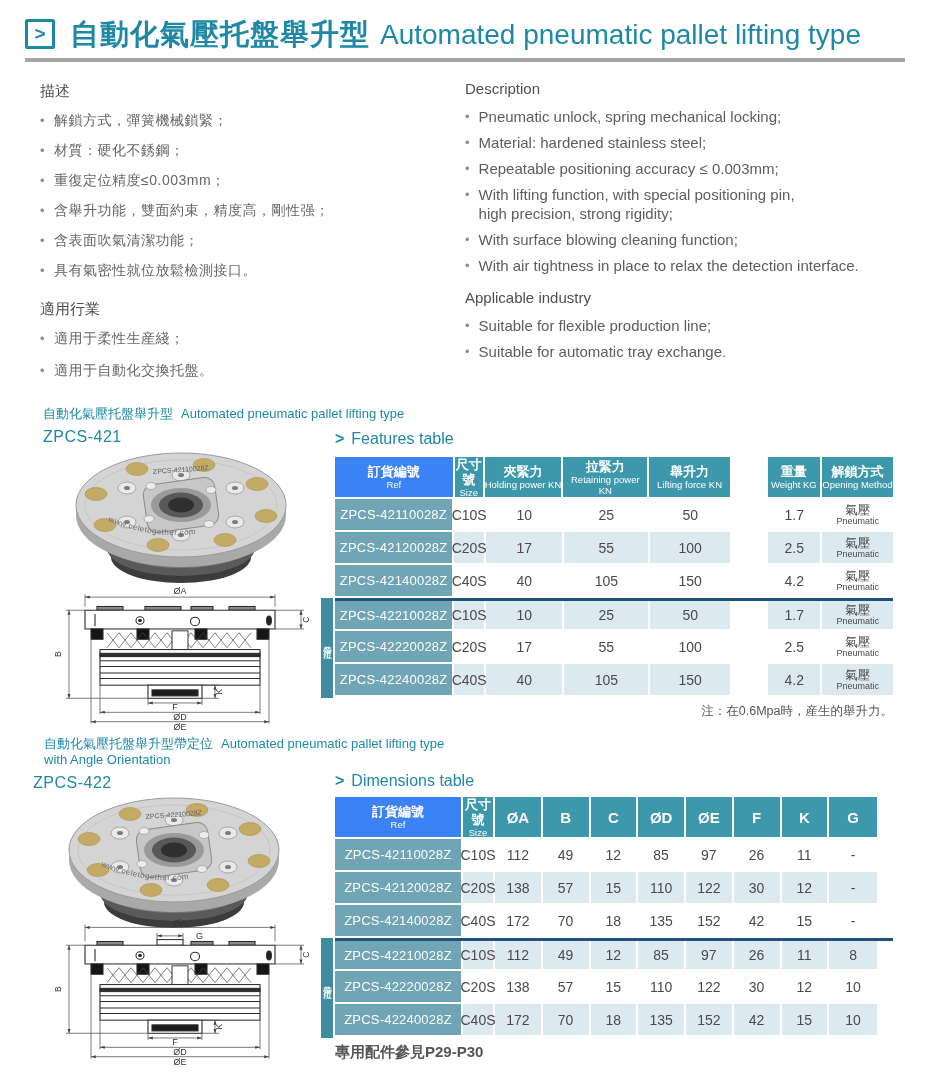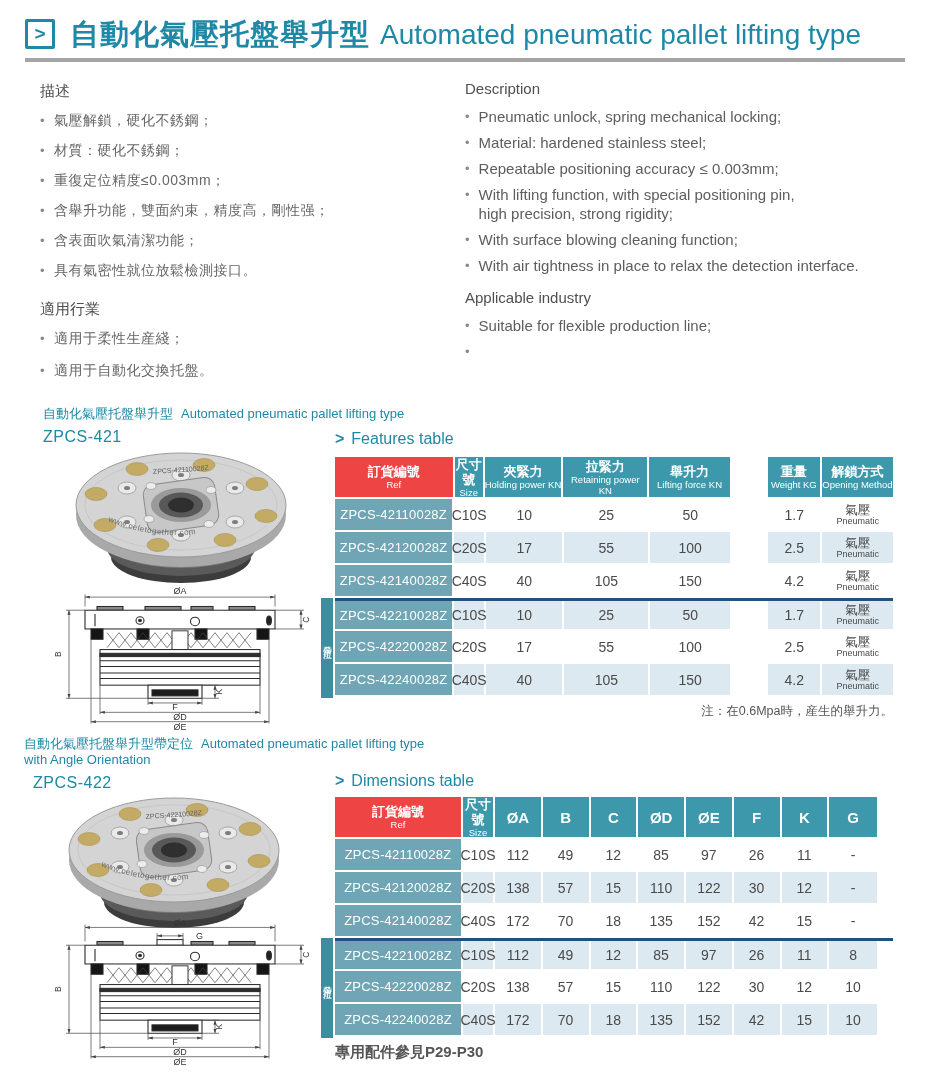--- a/index.html
+++ b/index.html
@@ -37,21 +37,21 @@
   .model { position:absolute; color:#1E89A6; font-size:16px; letter-spacing:.5px; }
   .tbl-head { position:absolute; color:#1E89A6; font-size:16px; }
   .tbl-head .arr { font-weight:bold; margin-right:7px; }
 
   
   .dtable { position:absolute; width:558px; }
   .thead { display:flex; height:40px; }
   .hcell { background:#3D98AC; color:#fff; display:flex; flex-direction:column;
     justify-content:center; text-align:center; border-right:2px solid #fff; }
   .hcell:last-child { border-right:none; }
-  .hcell.c0 { background:#ef4444; }
+  .hcell.c0 { background:#3b82f6; }
   .hzh { font-size:13px; font-weight:bold; line-height:15px; }
   .hzh.hbig { font-size:15px; }
   .hen { font-size:9.5px; line-height:11px; }
   .trow { display:flex; height:31px; margin-top:2px; }
   .trow.navy { border-top:3px solid #21527D; }
   .tcell { display:flex; flex-direction:column; justify-content:center; align-items:center;
     background:#fff; border-right:2px solid #fff; font-size:14px; color:#4a4a4a; }
   .tcell:last-child { border-right:none; }
   .trow.alt .tcell { background:#DCE9F0; }
   .tcell.ref { background:#6FA5B4 !important; color:#fff; font-size:13px; letter-spacing:.2px; }
@@ -84,21 +84,21 @@
   <div class="page-title">
     <span class="zh">自動化氣壓托盤舉升型</span><span class="en">Automated pneumatic pallet lifting type</span>
   </div>
   <div class="title-rule"></div>
 
   <div class="sect desc-zh">
     <div class="sect-h">描述</div>
     <div class="blist zh-list">
         <div class="bi">
           <span class="dot">•</span>
-          <span class="bt">氣壓解鎖，硬化不銹鋼；</span>
+          <span class="bt">解鎖方式，彈簧機械鎖緊；</span>
         </div>
         <div class="bi">
           <span class="dot">•</span>
           <span class="bt">材質：硬化不銹鋼；</span>
         </div>
         <div class="bi">
           <span class="dot">•</span>
           <span class="bt">重復定位精度≤0.003mm；</span>
         </div>
         <div class="bi">
@@ -163,20 +163,21 @@
 
   <div class="sect ind-en">
     <div class="sect-h">Applicable industry</div>
     <div class="blist en-list">
         <div class="bi">
           <span class="dot">•</span>
           <span class="bt">Suitable for flexible production line;</span>
         </div>
         <div class="bi">
           <span class="dot">•</span>
+          <span class="bt">Suitable for automatic tray exchange.</span>
         </div>
       </div>
   </div>
 
   <div class="subt" style="left:43px;top:406px;">
     <span>自動化氣壓托盤舉升型</span><span class="en">Automated pneumatic pallet lifting type</span>
   </div>
   <div class="model" style="left:43px;top:428px;">ZPCS-421</div>
 
   <svg style="position:absolute;left:55px;top:443px;" width="252" height="148" viewBox="0 0 250 148">
@@ -408,21 +409,21 @@
         <div class="tcell c5">4.2</div>
         <div class="tcell c6">
           <div class="czh">氣壓</div>
           <div class="cen">Pneumatic</div>
         </div>
       </div>
       <div class="side-label">帶定位G</div>
     </div>
   <div class="tnote note1">注：在0.6Mpa時，産生的舉升力。</div>
 
-  <div class="subt" style="left:24px;top:736px;">
+  <div class="subt" style="left:44px;top:736px;">
     <span>自動化氣壓托盤舉升型帶定位</span><span class="en">Automated pneumatic pallet lifting type</span>
     <br><span>with Angle Orientation</span>
   </div>
   <div class="model" style="left:33px;top:774px;">ZPCS-422</div>
 
   <svg style="position:absolute;left:48px;top:788px;" width="252" height="148" viewBox="0 0 250 148">
     <ellipse cx="125" cy="114" rx="70" ry="26" fill="#3c3c3c"></ellipse>
     <ellipse cx="125" cy="105" rx="74" ry="28" fill="#5a5a5a"></ellipse>
     <ellipse cx="125" cy="95" rx="78" ry="30" fill="#7a7a7a"></ellipse>
     <ellipse cx="125" cy="72" rx="105" ry="52" fill="#a9a9a9"></ellipse>

